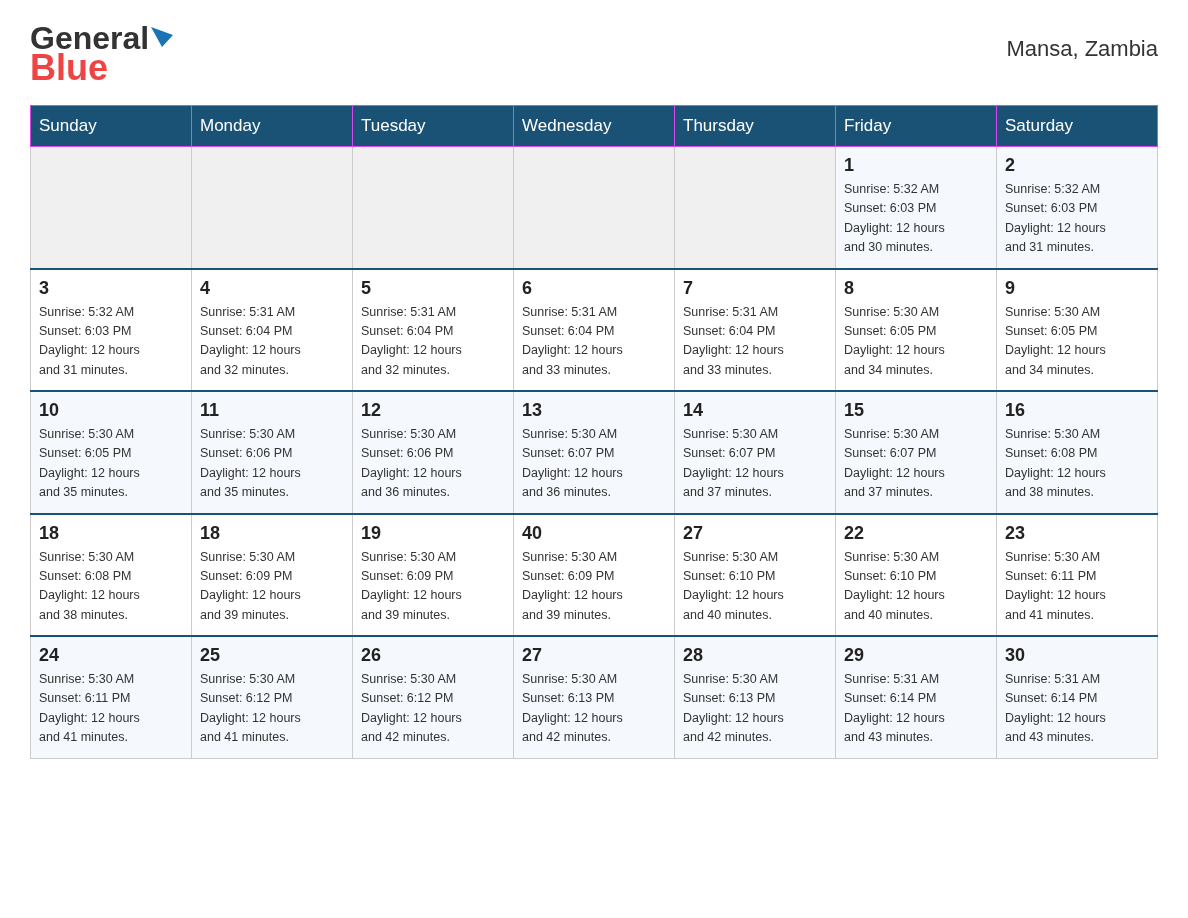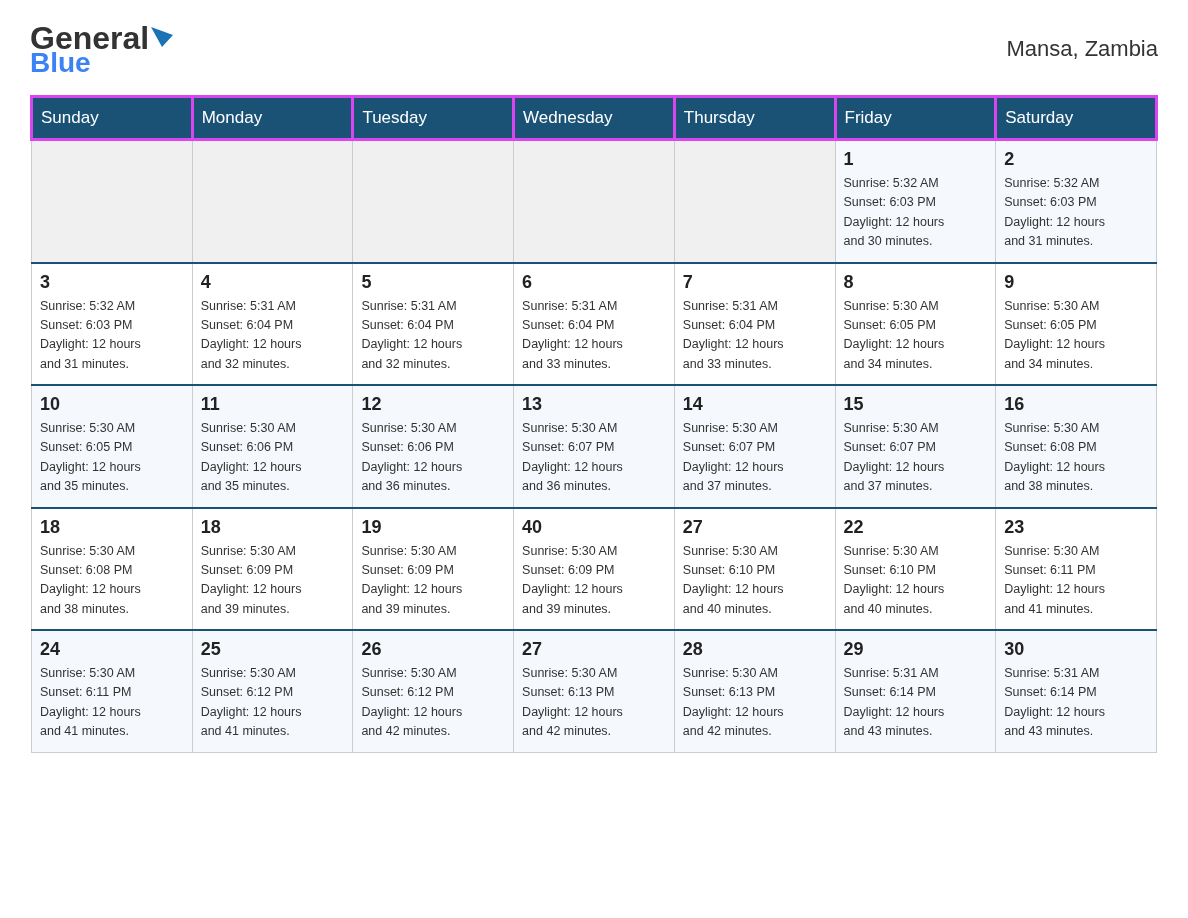--- a/index.html
+++ b/index.html
@@ -21,23 +21,23 @@
       display: flex;
       flex-direction: column;
       align-items: flex-start;
     }
     .logo-text-general {
       font-size: 32px;
       font-weight: bold;
       color: #333;
     }
     .logo-text-blue {
-      font-size: 28px;
+      font-size: 36px;
       font-weight: bold;
-      color: #3b82f6;
+      color: #ef4444;
       margin-top: -6px;
     }
     .logo-line {
       display: flex;
       align-items: center;
     }
     .title-block {
       text-align: right;
     }
     .title-month {
@@ -56,21 +56,21 @@
       border-collapse: collapse;
       border: 1px solid #bbb;
     }
     .calendar thead tr th {
       background-color: #1a5276;
       color: #fff;
       font-size: 17px;
       font-weight: normal;
       padding: 10px 8px;
       text-align: left;
-      border: 3px solid #d946ef;
+      border: 1px solid #d946ef;
     }
     .calendar tbody tr td {
       vertical-align: top;
       padding: 8px 8px 10px 8px;
       border: 1px solid #ccc;
       width: 14.28%;
       min-height: 100px;
       background: #fff;
     }
     .calendar tbody tr:nth-child(odd) td {

